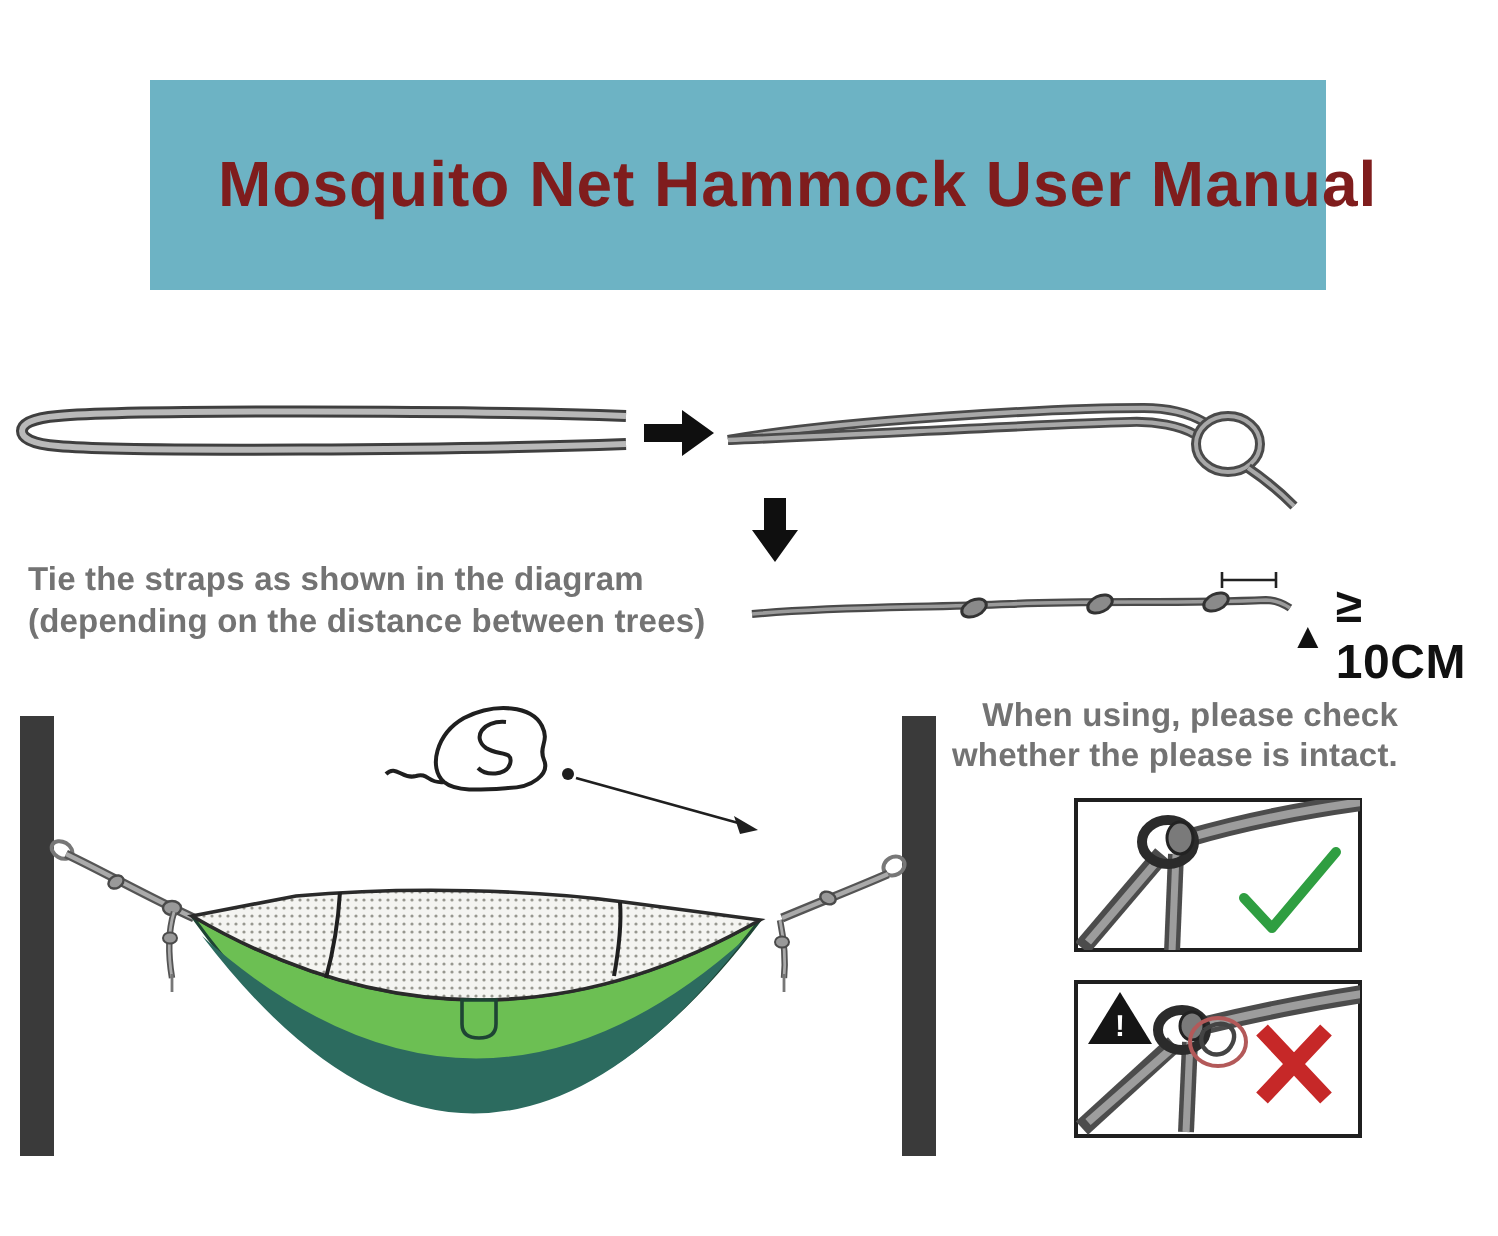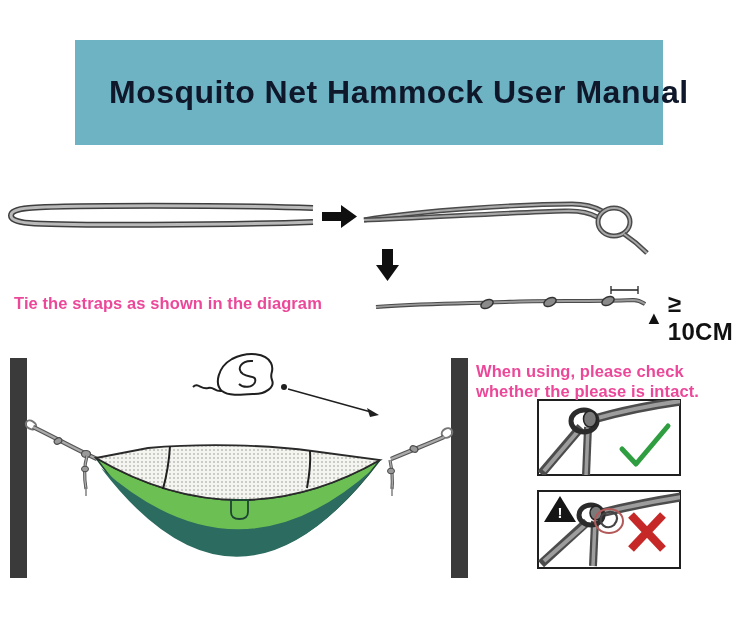--- a/index.html
+++ b/index.html
@@ -6,30 +6,30 @@
   body { background:#ffffff; }
   .page {
     position:relative; width:749px; height:618px; background:#ffffff;
     overflow:hidden; font-family:"Liberation Sans", sans-serif;
   }
   .banner {
     position:absolute; left:75px; top:40px; width:588px; height:105px;
     background:#6db3c4; display:flex; align-items:center;
   }
   .banner-title {
-    padding-left:34px; font-size:32px; font-weight:bold; color:#0f172a;
+    padding-left:34px; font-size:32px; font-weight:bold; color:#7f1d1d;
     letter-spacing:0.5px; white-space:nowrap;
   }
   .art { position:absolute; left:0; top:0; }
   .instr {
-    position:absolute; font-weight:bold; color:#ec4899;
-    font-size:16.5px; line-height:20.5px; letter-spacing:0.1px; white-space:nowrap;margin-top:13px;
+    position:absolute; font-weight:bold; color:#737373;
+    font-size:16.5px; line-height:20.5px; letter-spacing:0.1px; white-space:nowrap;
   }
   .tie-text   { left:14px;  top:280px; }
-  .check-text { left:476px; top:348px; line-height:20px; }
+  .check-text { left:476px; top:348px; line-height:20px;text-align:right; }
   .gap-label {
     position:absolute; left:645px; top:290px; display:flex;
     align-items:center; gap:5px; color:#111111;
   }
   .gap-label .tri  { font-size:18px; line-height:22px; }
   .gap-label .txt  { font-size:24px; font-weight:bold; letter-spacing:0.3px; }
 </style>
 </head>
 <body>
 
@@ -168,20 +168,21 @@
       <g>
         <polygon points="544,522 560,496 576,522" fill="#151515"></polygon>
         <text x="560" y="518" text-anchor="middle" font-size="15" font-weight="bold" fill="#ffffff" font-family="Liberation Sans, sans-serif">!</text>
       </g>
       <path d="M631,515 L663,549 M663,515 L631,549" stroke="#c62828" stroke-width="8"></path>
     </g>
   </svg>
 
   <div class="instr tie-text">
     <div>Tie the straps as shown in the diagram</div>
+    <div>(depending on the distance between trees)</div>
   </div>
 
   <div class="gap-label">
     <span class="tri">▲</span>
     <span class="txt">≥ 10CM</span>
   </div>
 
   <div class="instr check-text">
     <div>When using, please check</div>
     <div>whether the please is intact.</div>

